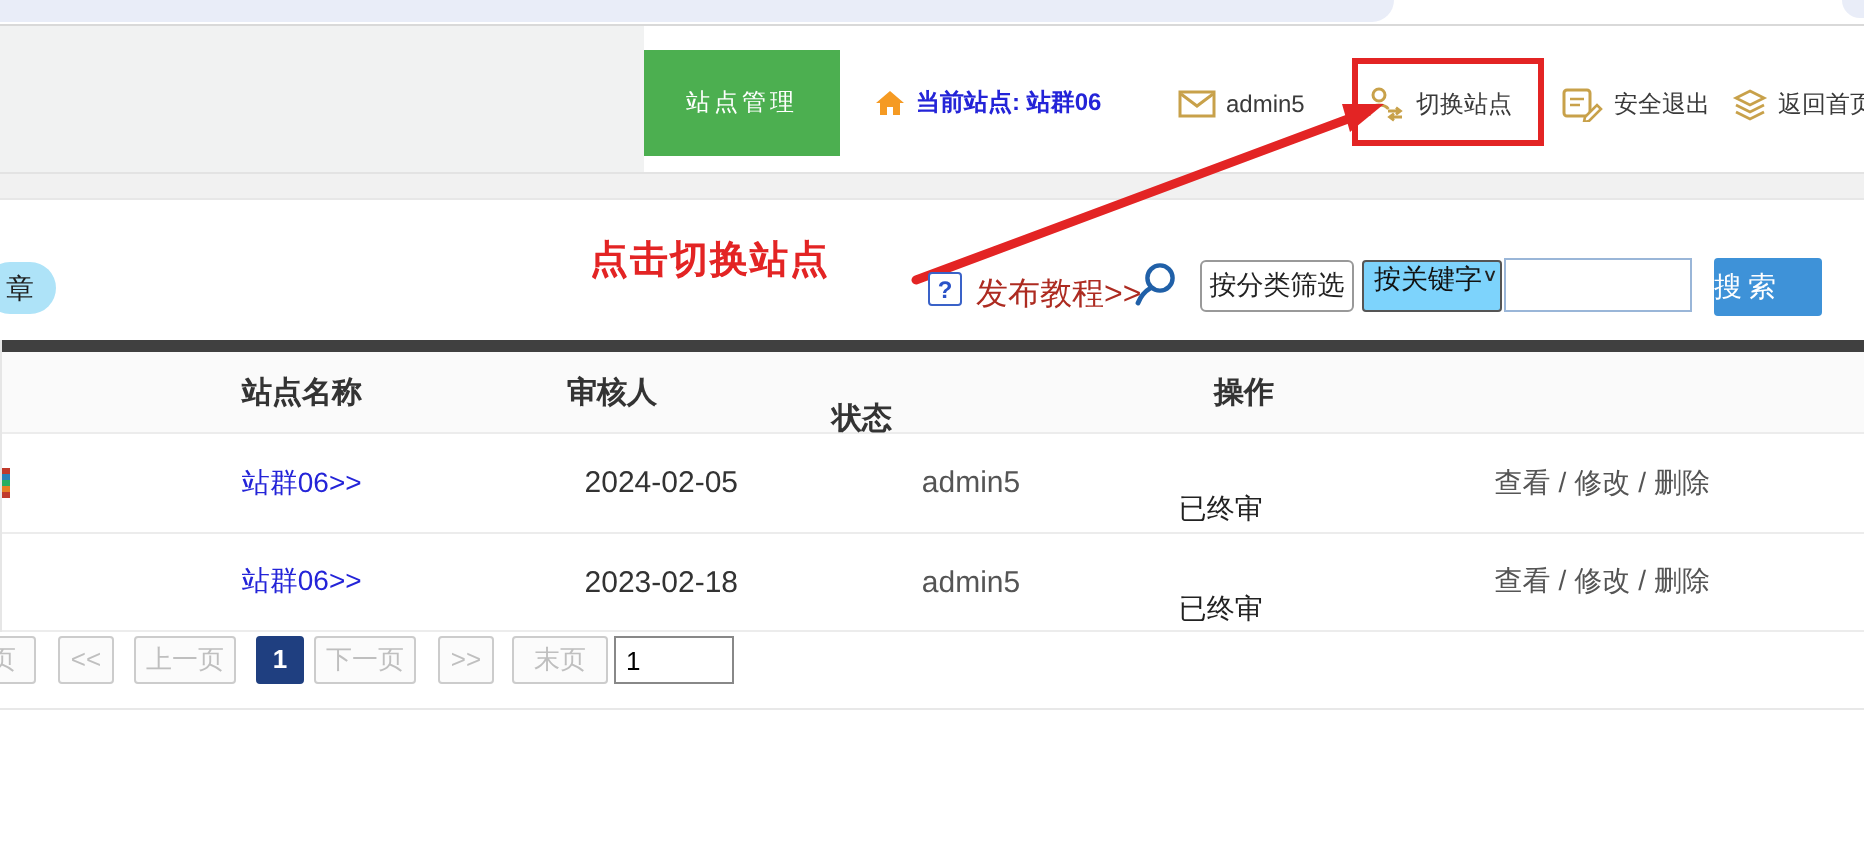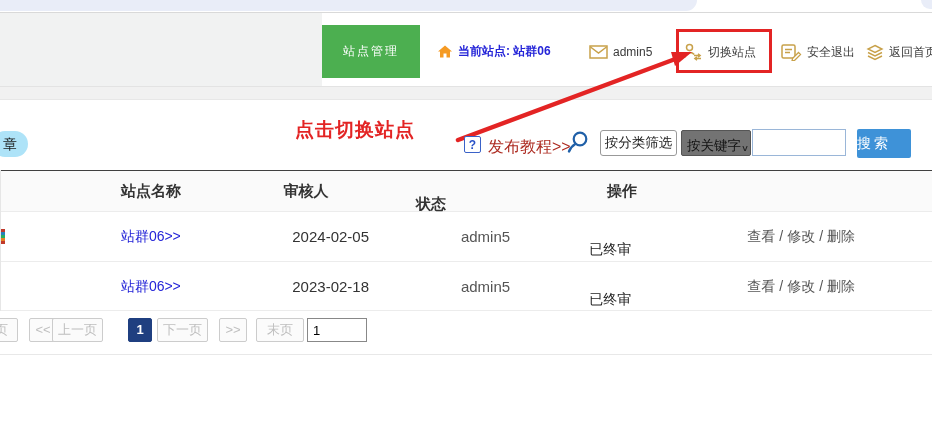--- a/index.html
+++ b/index.html
@@ -16,28 +16,28 @@
   .tb-item .lbl{line-height:18px;}
   .cur-site{color:#2424d8;font-weight:bold;}
   .red-box{border:3px solid #e32424;box-sizing:border-box;pointer-events:none;}
   .annot{color:#e32424;font-size:19px;font-weight:bold;letter-spacing:1px;white-space:nowrap;}
   
   .pill-tab{background:#aee3f8;color:#1c1c1c;font-size:14px;height:26px;line-height:26px;padding:0 11px;border-radius:13px;white-space:nowrap;cursor:pointer;}
   
   .help-box{width:15px;height:15px;border:1px solid #3a62c8;border-radius:2px;color:#2a52c8;font-size:12px;font-weight:bold;display:flex;align-items:center;justify-content:center;cursor:pointer;background:#fff;}
   .tutorial{color:#ad2b21;font-size:16px;white-space:nowrap;cursor:pointer;}
   .btn-plain{background:#fff;border:1px solid #999;border-radius:3px;font-size:13.5px;color:#222;display:flex;align-items:center;justify-content:center;box-sizing:border-box;cursor:pointer;white-space:nowrap;}
-  .select-box{background:#737373;border:1px solid #555;border-radius:2px;font-size:13.5px;color:#111;display:flex;align-items:flex-end;justify-content:space-between;box-sizing:border-box;padding:0 5px;cursor:pointer;white-space:nowrap;}
+  .select-box{background:#7dd3fc;border:1px solid #555;border-radius:2px;font-size:13.5px;color:#111;display:flex;align-items:flex-start;justify-content:space-between;box-sizing:border-box;padding:0 5px;cursor:pointer;white-space:nowrap;}
   .select-box .caret{font-size:11px;color:#222;transform:scaleY(.8);}
   .search-input{border:1px solid #9ab6d8;box-sizing:border-box;background:#fff;font-size:13px;padding:0 4px;outline:none;}
   .search-btn{background:#3e92d8;color:#fff;font-size:14px;letter-spacing:3px;border:none;border-radius:2px;display:flex;align-items:center;justify-content:flex-start;box-sizing:border-box;cursor:pointer;}
   
   .table-wrap{left:0;top:170px;width:932px;border-left:1px solid #e6e6e6;box-sizing:border-box;}
   .trow{display:flex;align-items:center;border-bottom:1px solid #ececec;}
-  .thead{height:40px;background:#fafafa;border-top:1px solid #404040;font-weight:bold;font-size:15px;color:#333;}
+  .thead{height:40px;background:#fafafa;border-top:6px solid #404040;font-weight:bold;font-size:15px;color:#333;}
   .tbody-row{height:48px;font-size:15px;color:#333;}
   .td{text-align:center;box-sizing:border-box;}
   .c0{width:60px;}.c1{width:180px;}.c2{width:180px;}.c3{width:130px;}.c4{width:120px;margin-top:27px;}.c5{width:262px;}
   .site-link{color:#2424d8;font-size:14px;cursor:pointer;text-decoration:none;}
   .reviewer{color:#555;}
   .status{font-weight:normal;color:#222;font-size:14px;}
   .act{color:#555;font-size:14px;cursor:pointer;}
   .act-sep{color:#555;font-size:14px;margin:0 4px;}
   .mini-favicon{width:4px;height:15px;background:repeating-linear-gradient(180deg,#c0392b 0 3px,#2980b9 3px 6px,#27ae60 6px 9px,#e67e22 9px 12px,#c0392b 12px 15px);}
   
@@ -172,21 +172,21 @@
       <div class="td c3 reviewer">admin5</div>
       <div class="td c4 status">已终审</div>
       <div class="td c5">
         <span class="act">查看</span><span class="act-sep">/</span><span class="act">修改</span><span class="act-sep">/</span><span class="act">删除</span>
       </div>
     </div>
   </div>
 
   <div class="pg-btn" style="left:-28px;width:46px;">首页</div>
   <div class="pg-btn" style="left:29px;width:28px;">&lt;&lt;</div>
-  <div class="pg-btn" style="left:52px;width:51px;">上一页</div>
+  <div class="pg-btn" style="left:67px;width:51px;">上一页</div>
   <div class="pg-cur" style="left:128px;width:24px;">1</div>
   <div class="pg-btn" style="left:157px;width:51px;">下一页</div>
   <div class="pg-btn" style="left:219px;width:28px;">&gt;&gt;</div>
   <div class="pg-btn" style="left:256px;width:48px;">末页</div>
   <input class="pg-input" style="left: 307px; width: 60px;" value="1">
 
   <div class="abs divider" style="left:0;top:354px;width:932px;height:1px;"></div>
 
 </div>
 

